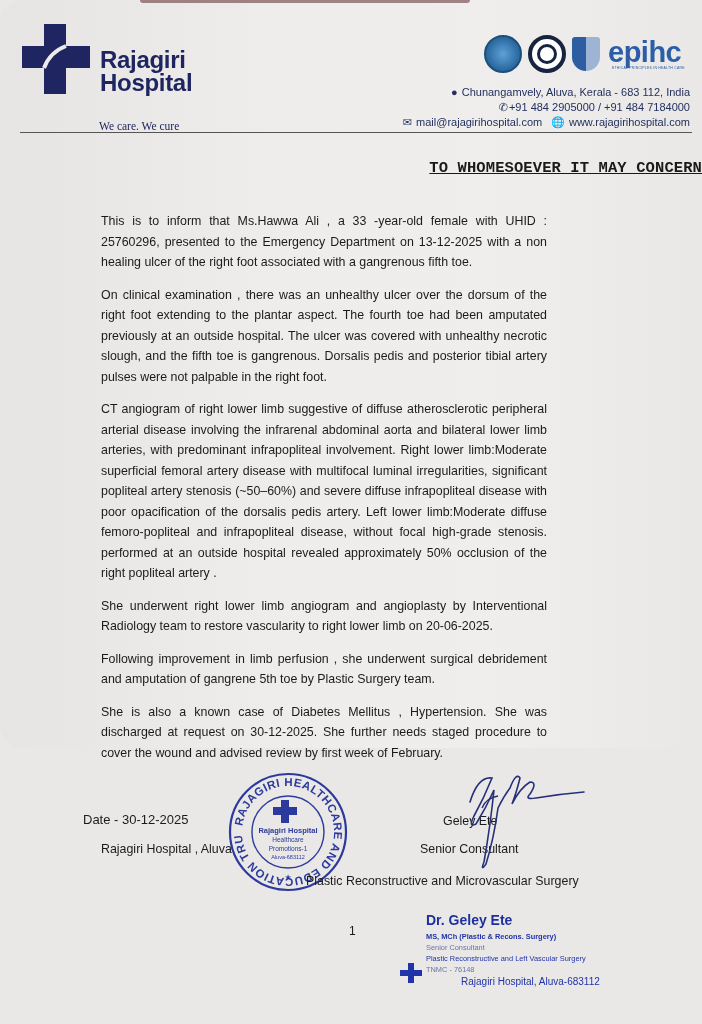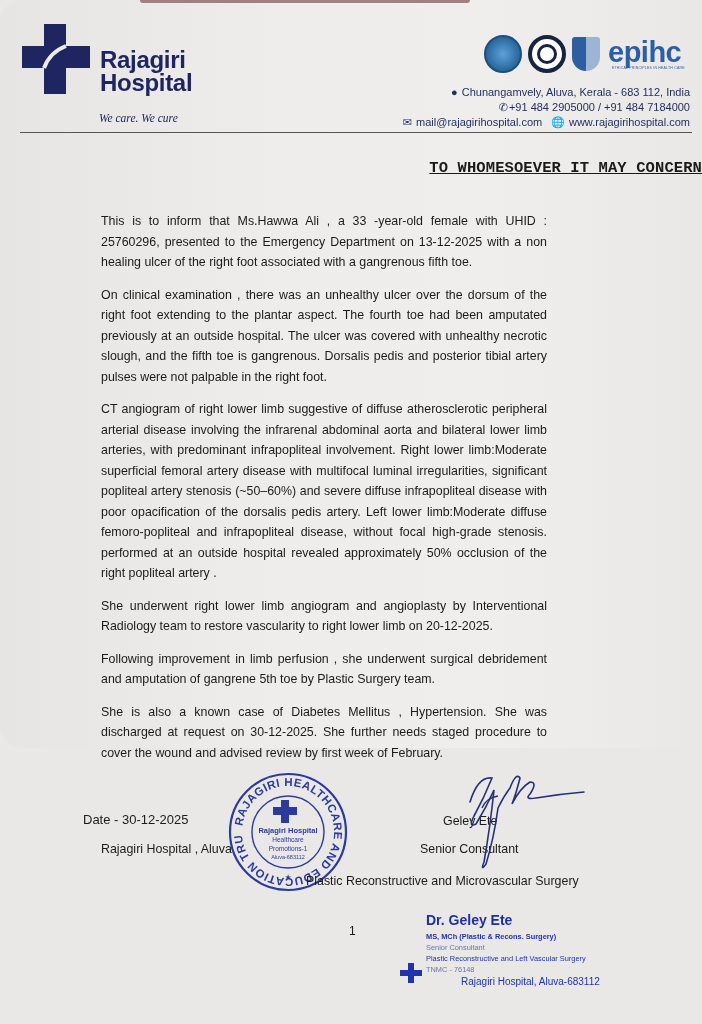--- a/index.html
+++ b/index.html
@@ -19,21 +19,21 @@
     position:absolute; left:140px; top:0; width:330px; height:3px;
     background:#6b3a3f; opacity:.6; border-radius:0 0 4px 4px;
   }
   
   .logo-cross { position:absolute; left:20px; top:22px; width:74px; height:74px; }
   .logo-name {
     position:absolute; left:100px; top:48px; font-size:24px; line-height:23px;
     color:#1f2560; font-weight:bold; letter-spacing:-0.3px;
   }
   .logo-tag {
-    position:absolute; left:99px; top:112px; font-size:11.5px; font-style:italic;
+    position:absolute; left:99px; top:120px; font-size:11.5px; 
     font-family:"Liberation Serif", serif; color:#1f2560;
   }
   .cert-logos { position:absolute; left:484px; top:34px; height:40px; display:flex; align-items:center; gap:6px; }
   .cert-round { width:38px; height:38px; border-radius:50%; }
   .cert-1 { background:radial-gradient(circle,#5fa2d6 0%,#2f6fa6 60%,#1d4f7c 100%); border:2px solid #1d4f7c; box-sizing:border-box; }
   .cert-2 { background:#fff; border:4px solid #17233f; box-sizing:border-box; display:flex; align-items:center; justify-content:center; }
   .cert-2 span { width:14px; height:14px; border:3px solid #17233f; border-radius:50%; display:block; }
   .cert-shield { width:28px; height:34px; background:linear-gradient(90deg,#2e5ea2 50%,#9db4d4 50%); border-radius:3px 3px 14px 14px; }
   .epihc-wrap { display:flex; flex-direction:column; margin-left:2px; }
   .epihc { font-size:29px; font-weight:bold; color:#2c5ea8; line-height:28px; letter-spacing:-0.5px; }
@@ -114,21 +114,21 @@
     <span class="ic" style="margin-left:6px">🌐</span><span>www.rajagirihospital.com</span>
   </div>
   <div class="header-rule"></div>
 
   <div class="title">TO WHOMESOEVER IT MAY CONCERN</div>
 
   <div class="body">
     <p id="p1">This is to inform that Ms.Hawwa Ali , a 33 -year-old female with UHID : 25760296, presented to the Emergency Department on 13-12-2025 with a non healing ulcer of the right foot associated with a gangrenous fifth toe.</p>
     <p>On clinical examination , there was an unhealthy ulcer over the dorsum of the right foot extending to the plantar aspect. The fourth toe had been amputated previously at an outside hospital. The ulcer was covered with unhealthy necrotic slough, and the fifth toe is gangrenous. Dorsalis pedis and posterior tibial artery pulses were not palpable in the right foot.</p>
     <p>CT angiogram of right lower limb suggestive of diffuse atherosclerotic peripheral arterial disease involving the infrarenal abdominal aorta and bilateral lower limb arteries, with predominant infrapopliteal involvement. Right lower limb:Moderate superficial femoral artery disease with multifocal luminal irregularities, significant popliteal artery stenosis (~50–60%) and severe diffuse infrapopliteal disease with poor opacification of the dorsalis pedis artery. Left lower limb:Moderate diffuse femoro-popliteal and infrapopliteal disease, without focal high-grade stenosis. performed at an outside hospital revealed approximately 50% occlusion of the right popliteal artery .</p>
-    <p>She underwent right lower limb angiogram and angioplasty by Interventional Radiology team to restore vascularity to right lower limb on 20-12-2025.</p>
+    <p>She underwent right lower limb angiogram and angioplasty by Interventional Radiology team to restore vascularity to right lower limb on 20-06-2025.</p>
     <p>Following improvement in limb perfusion , she underwent surgical debridement and amputation of gangrene 5th toe by Plastic Surgery team.</p>
     <p>She is also a known case of Diabetes Mellitus , Hypertension. She was discharged at request on 30-12-2025. She further needs staged procedure to cover the wound and advised review by first week of February.</p>
   </div>
 
   <div class="date-line">Date - 30-12-2025</div>
   <div class="hosp-line">Rajagiri Hospital , Aluva</div>
 
   <svg class="seal" viewBox="0 0 124 124">
     <defs>
       <path id="ringPath" d="M62,62 m-46,0 a46,46 0 1,1 92,0 a46,46 0 1,1 -92,0"></path>

